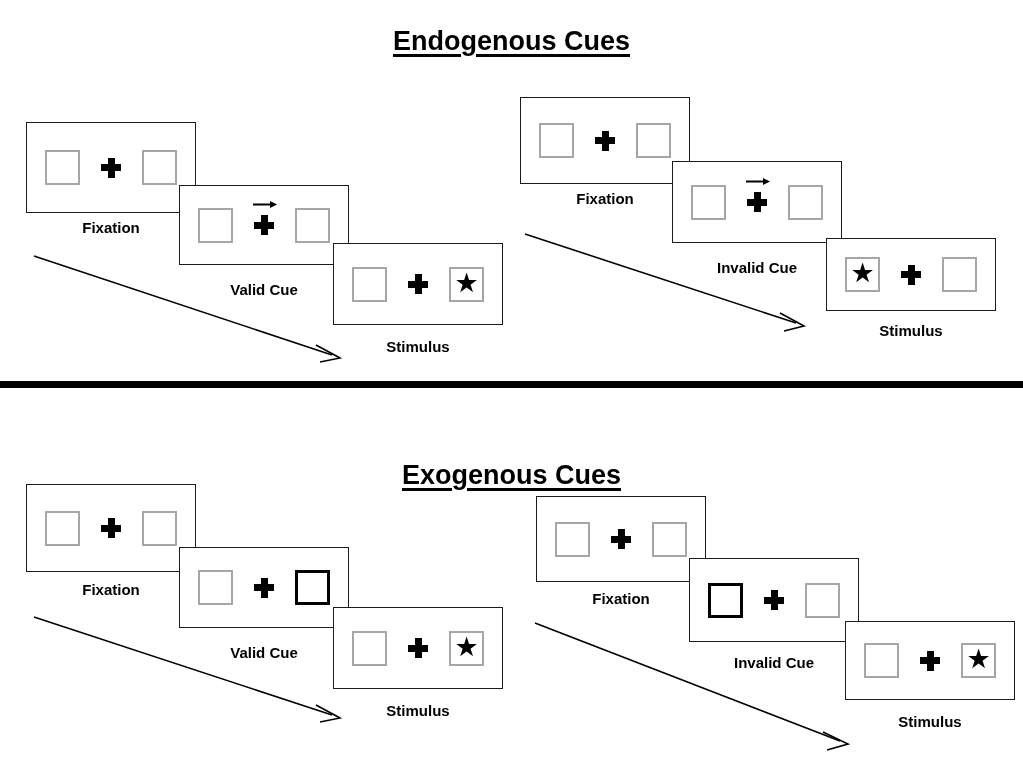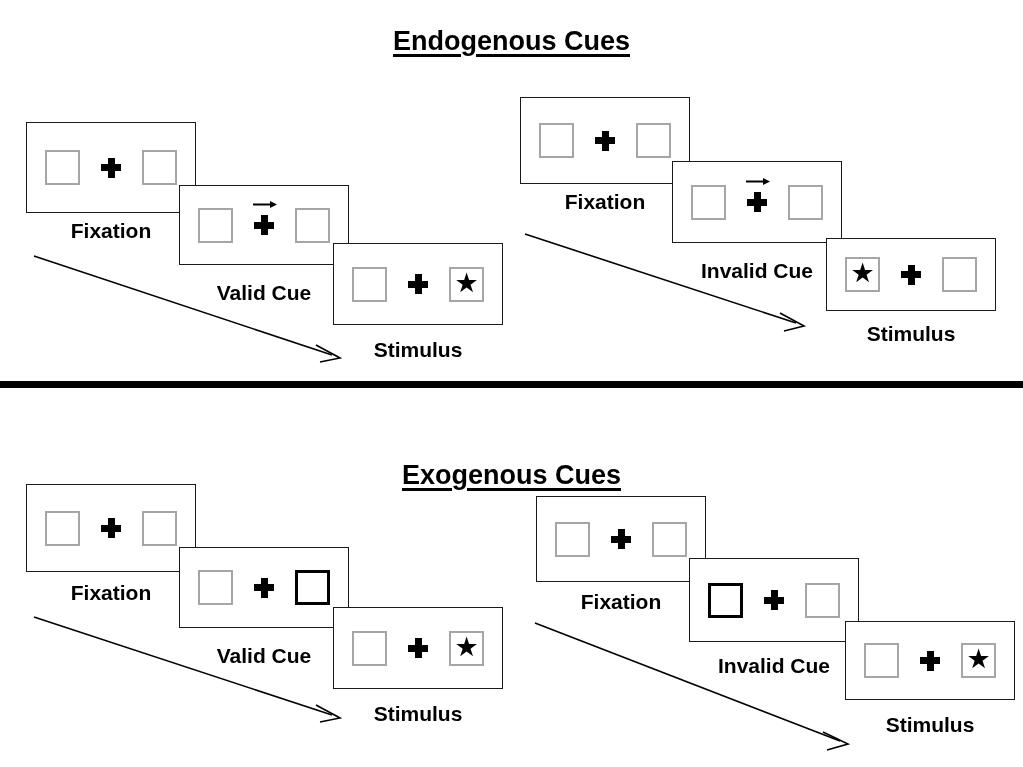--- a/index.html
+++ b/index.html
@@ -95,21 +95,21 @@
     position:absolute;
     top:-15px;
     left:50%;
     margin-left:-11px;
     width:24px;height:9px;
   }
 
   
   .caption{
     position:absolute;
-    font-size:21px;
+    font-size:15px;
     font-weight:bold;
     white-space:nowrap;
     text-align:center;
   }
 
   
   .flow-arrow{
     position:absolute;
     overflow:visible;
     pointer-events:none;

